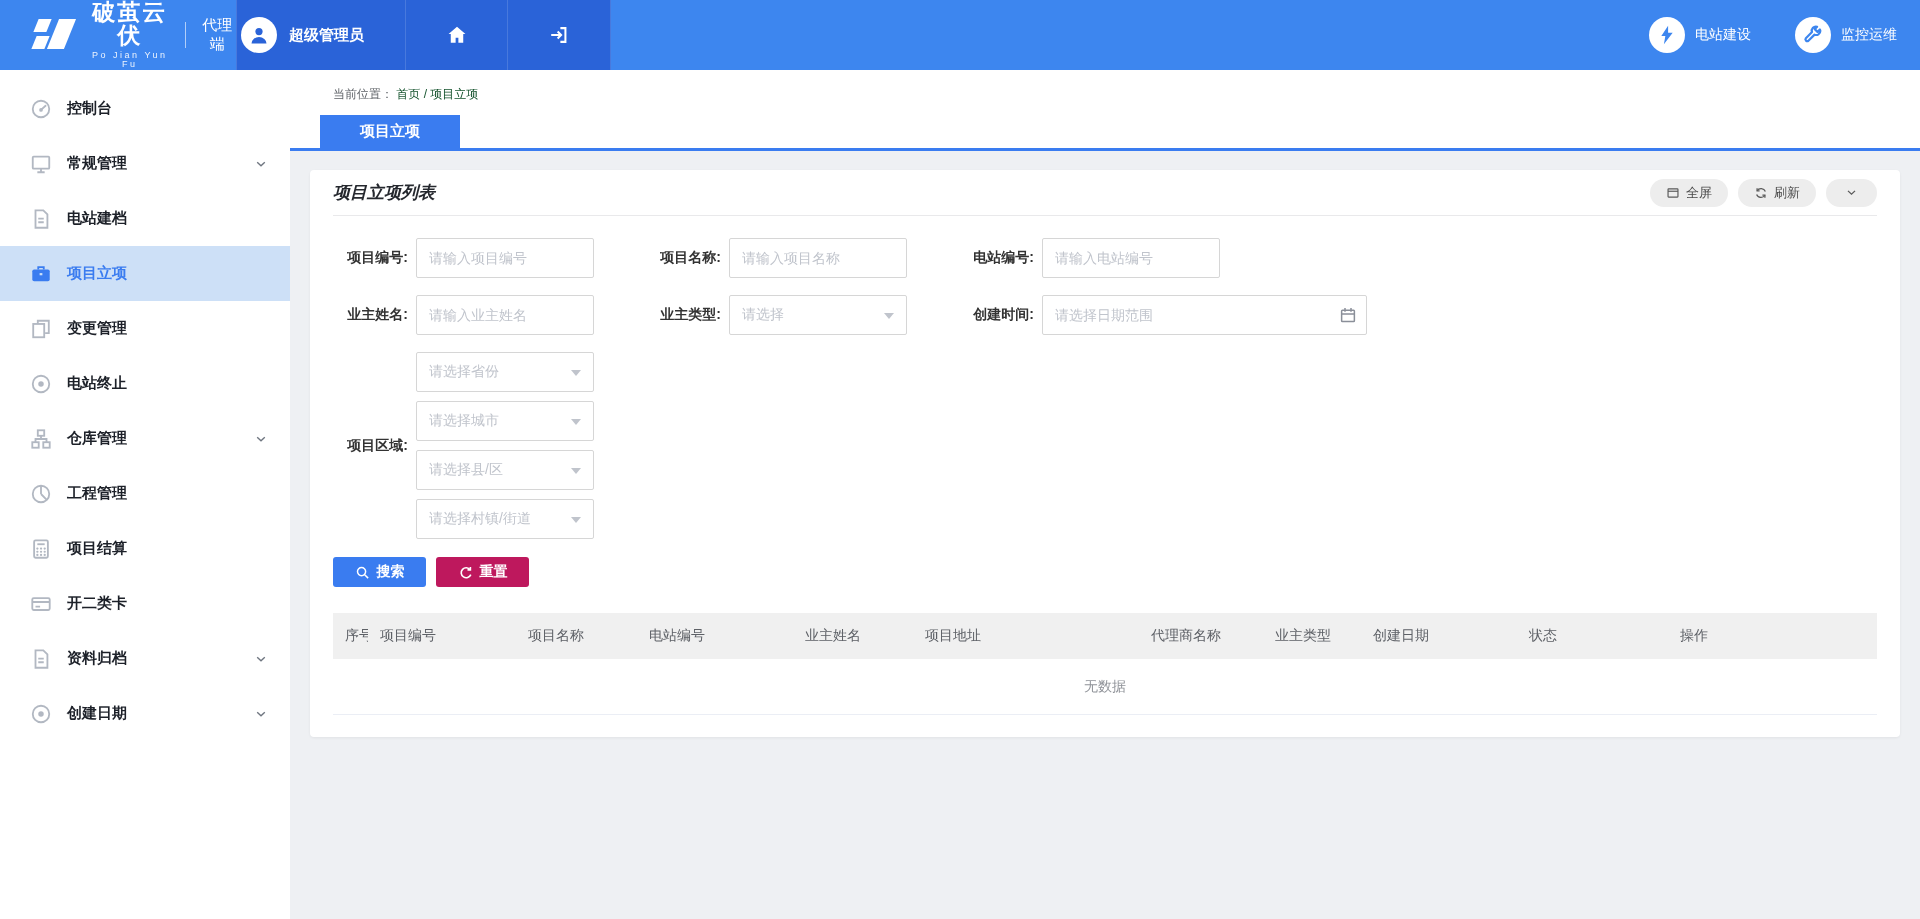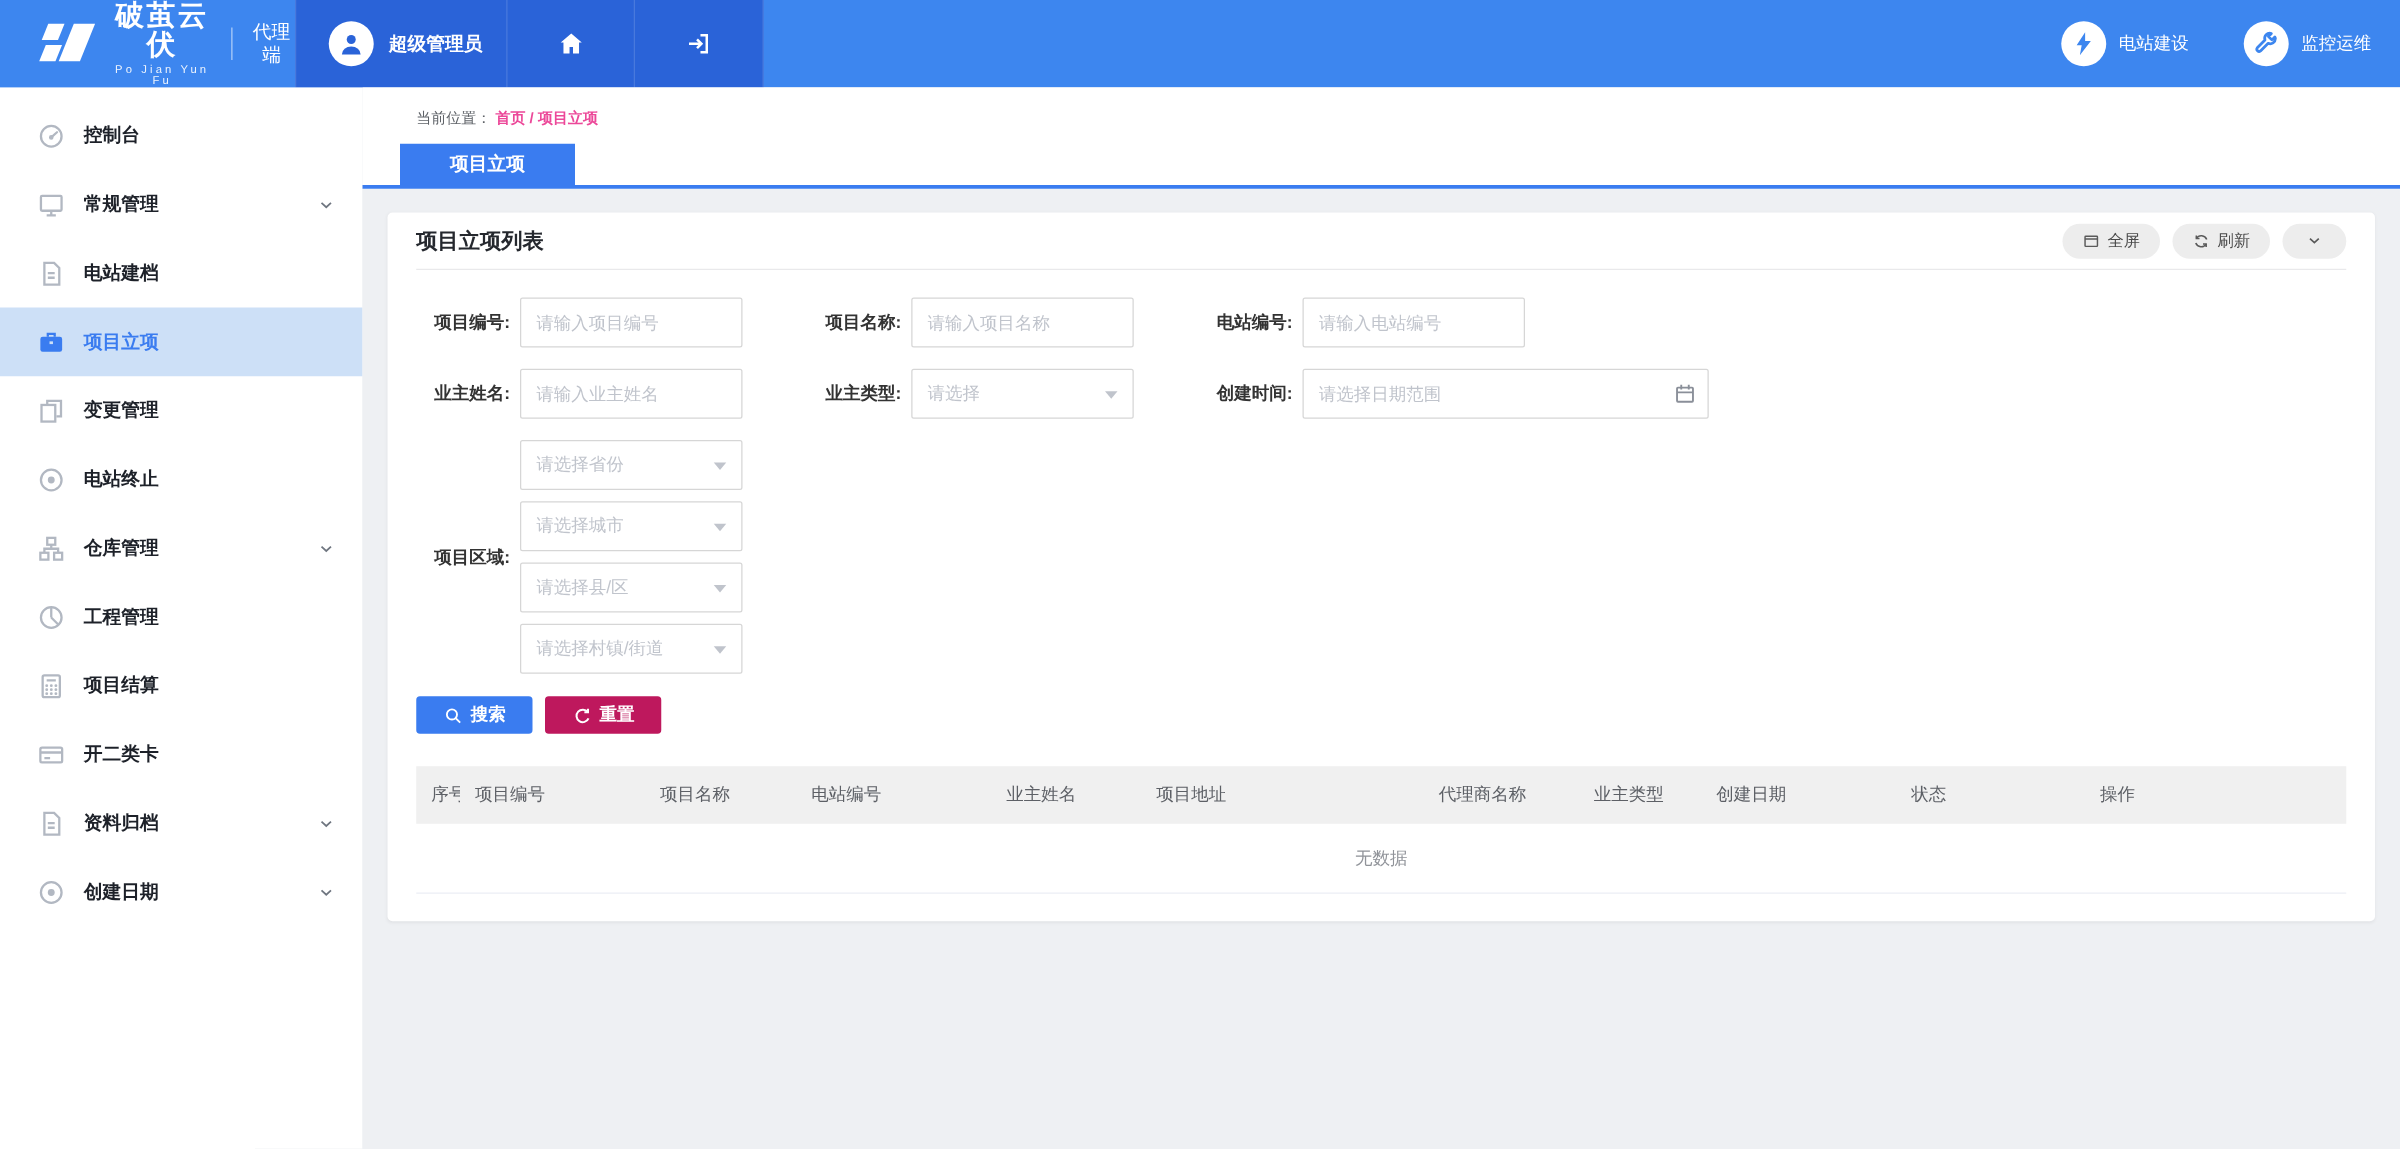--- a/index.html
+++ b/index.html
@@ -12,21 +12,21 @@
   .logo-mark i { position:absolute; background:#fff; transform:skewX(-22deg); }
   .logo-mark i.b1 { left:4px; top:2px; width:13px; height:13px; }
   .logo-mark i.b2 { left:2px; top:19px; width:13px; height:13px; }
   .logo-mark i.b3 { left:21px; top:2px; width:17px; height:30px; }
   .logo-txt { line-height:1; }
   .logo-cn { font-size:23px; font-weight:700; letter-spacing:2px; }
   .logo-en { font-size:9px; letter-spacing:2.5px; margin-top:4px; opacity:.9; }
   .logo-portal { margin-left:14px; padding-left:12px; border-left:1px solid rgba(255,255,255,.6); font-size:15px; height:26px; display:flex; align-items:center; }
   .dark-sec { display:flex; background:#2a63d8; }
   .seg { display:flex; align-items:center; justify-content:center; border-right:1px solid rgba(255,255,255,.14); }
-  .seg-user { width:170px; justify-content:flex-start; padding-left:26px; border-left:1px solid rgba(255,255,255,.14); }
+  .seg-user { width:170px; justify-content:flex-start; padding-left:4px; border-left:1px solid rgba(255,255,255,.14); }
   .seg-home { width:102px; }
   .seg-logout { width:103px; }
   .avatar { width:36px; height:36px; border-radius:50%; background:#fff; display:flex; align-items:center; justify-content:center; margin-right:12px; flex:none; }
   .user-name { font-size:15px; font-weight:700; }
   .hicon { width:22px; height:22px; display:block; }
   .header-right { margin-left:auto; display:flex; align-items:center; gap:44px; padding-right:23px; }
   .hr-item { display:flex; align-items:center; gap:10px; cursor:pointer; }
   .hr-circle { width:36px; height:36px; border-radius:50%; background:#fff; display:flex; align-items:center; justify-content:center; }
   .hr-label { font-size:14px; }
 
@@ -40,28 +40,28 @@
   .side-item .schev { margin-left:auto; color:#6f7680; }
   .side-item .schev svg { width:14px; height:14px; display:block; }
   .side-item.active { background:#cde0f7; color:#3a7cf0; }
   .side-item.active .sicon { color:#3a7cf0; }
 
   
   .main { flex:1; background:#eef0f3; min-width:0; }
   .topbar { background:#fff; }
   .breadcrumb { padding:16px 0 0 43px; height:45px; font-size:12px; color:#999; }
   .breadcrumb .bc-prefix { color:#5f6368; }
-  .breadcrumb .bc-path { color:#ec4899;font-weight:bold; }
+  .breadcrumb .bc-path { color:#14532d; }
   .tabbar { padding-left:30px; border-bottom:3px solid #3a7cf0; display:flex; }
   .tab { width:140px; height:33px; background:#3a7cf0; color:#fff; font-size:15px; font-weight:700; display:flex; align-items:center; justify-content:center; cursor:pointer; }
 
   .content { padding:19px 20px; }
   .card { background:#fff; border-radius:4px; box-shadow:0 1px 3px rgba(0,0,0,.06); padding-bottom:22px; }
   .card-head { margin:0 23px; height:46px; display:flex; align-items:center; border-bottom:1px solid #e9e9eb; }
-  .card-title { font-size:17px; font-weight:700; color:#25282e; }
+  .card-title { font-size:17px; font-weight:700; color:#25282e;font-style:italic; }
   .card-actions { margin-left:auto; display:flex; align-items:center; gap:10px; }
   .pill { height:28px; border:none; border-radius:14px; background:#ededed; color:#4a4a4a; font-size:13px; display:flex; align-items:center; gap:6px; padding:0 16px; cursor:pointer; font-family:inherit; }
   .pill svg { width:14px; height:14px; color:#5a5a5a; }
   .pill.caret { padding:0 19px; }
   .pill.caret svg { width:13px; height:13px; }
 
   
   .filters { padding:22px 23px 0; }
   .frow { display:flex; align-items:center; margin-bottom:17px; }
   .fgroup { display:flex; align-items:center; }

